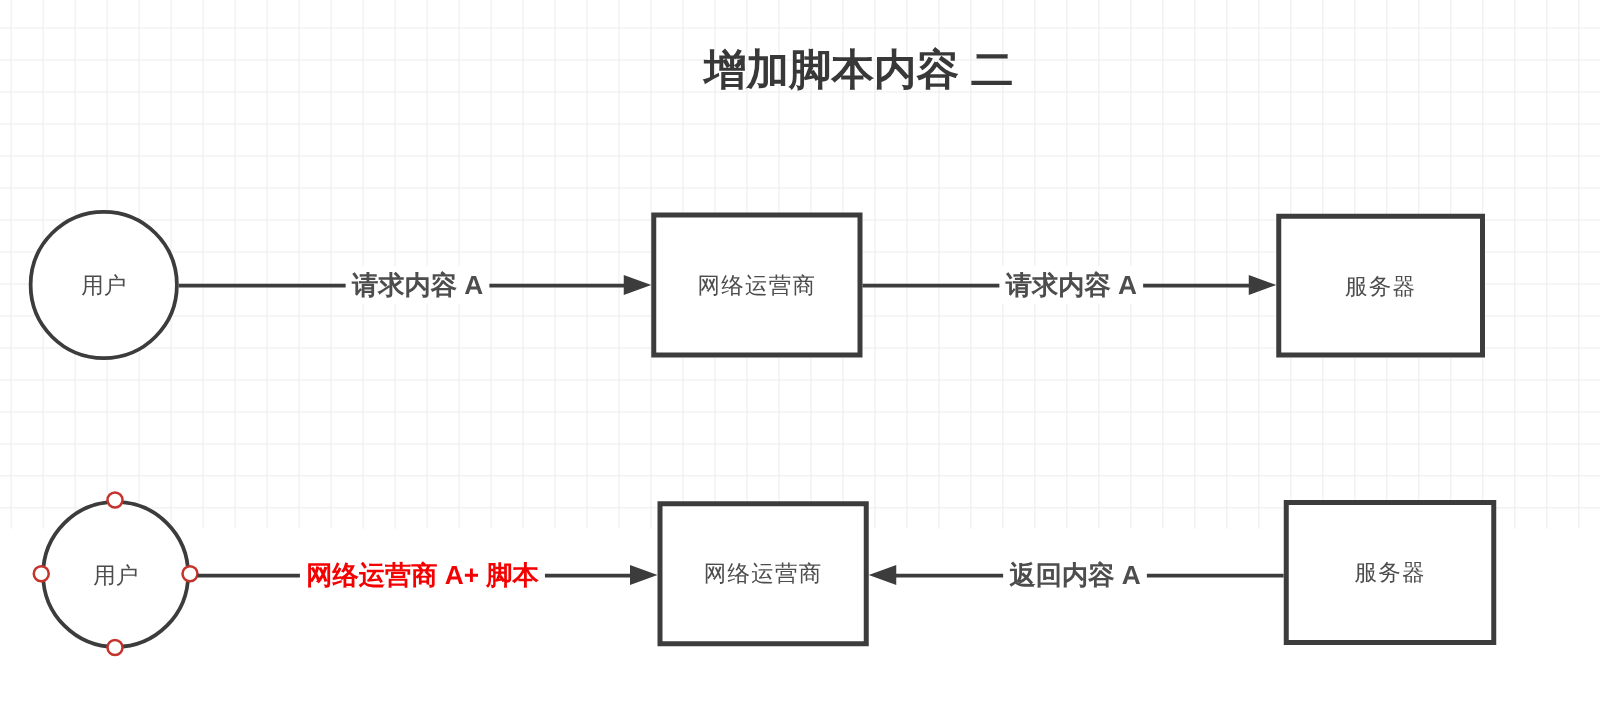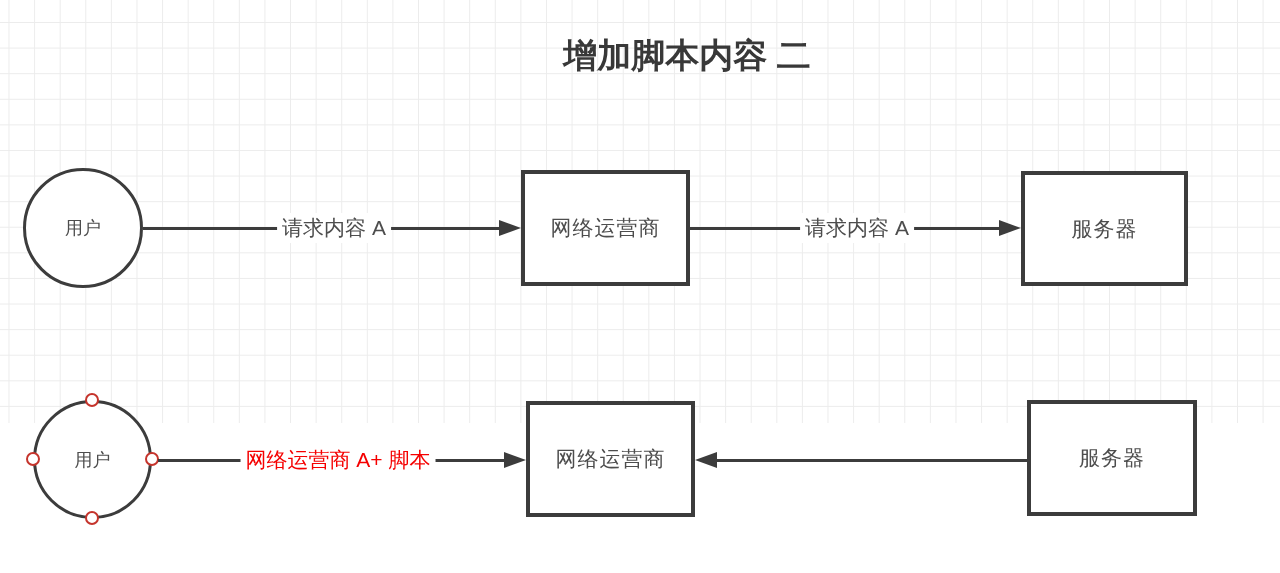--- a/index.html
+++ b/index.html
@@ -41,21 +41,21 @@
     border-radius: 50%;
     background: #fff;
     display: flex; align-items: center; justify-content: center;
     font-size: 18px; color: var(--node-text);
   }
   .node-rect {
     position: absolute;
     border: 4px solid var(--stroke);
     background: #fff;
     display: flex; align-items: center; justify-content: center;
-    font-size: 21px; color: var(--node-text);
+    font-size: 18px; color: var(--node-text);
     letter-spacing: 1px;
   }
   .edge-line {
     position: absolute;
     height: 3px;
     background: var(--stroke);
   }
   .arrow-right {
     position: absolute;
     width: 0; height: 0;
@@ -71,20 +71,21 @@
     border-right: 22px solid var(--stroke);
   }
   .edge-label {
     position: absolute;
     transform: translate(-50%, -50%);
     background: #fff;
     padding: 1px 5px;
     font-size: 21px;
     color: var(--node-text);
     white-space: nowrap;
+    font-weight: bold;
   }
   .edge-label.red { color: var(--red-label); }
   .handle {
     position: absolute;
     width: 14px; height: 14px;
     border: 2.5px solid var(--handle-ring);
     border-radius: 50%;
     background: #fff;
     transform: translate(-50%, -50%);
   }
@@ -127,18 +128,19 @@
   <div class="edge-line" style="left:158px; top:458.5px; width:350px;"></div>
   <div class="arrow-right" style="left:504px; top:452px;"></div>
   <div class="edge-label red" style="left:338px; top:460px;">网络运营商 A+ 脚本</div>
 
   <div class="node-rect" style="left:526px; top:401px; width:169px; height:116px;">
     <span>网络运营商</span>
   </div>
 
   <div class="edge-line" style="left:715px; top:458.5px; width:312px;"></div>
   <div class="arrow-left" style="left:695px; top:452px;"></div>
+  <div class="edge-label" style="left:860px; top:460px;">返回内容 A</div>
 
   <div class="node-rect" style="left:1027px; top:400px; width:170px; height:116px;">
     <span>服务器</span>
   </div>
 
 </div>
 
 </body></html>

